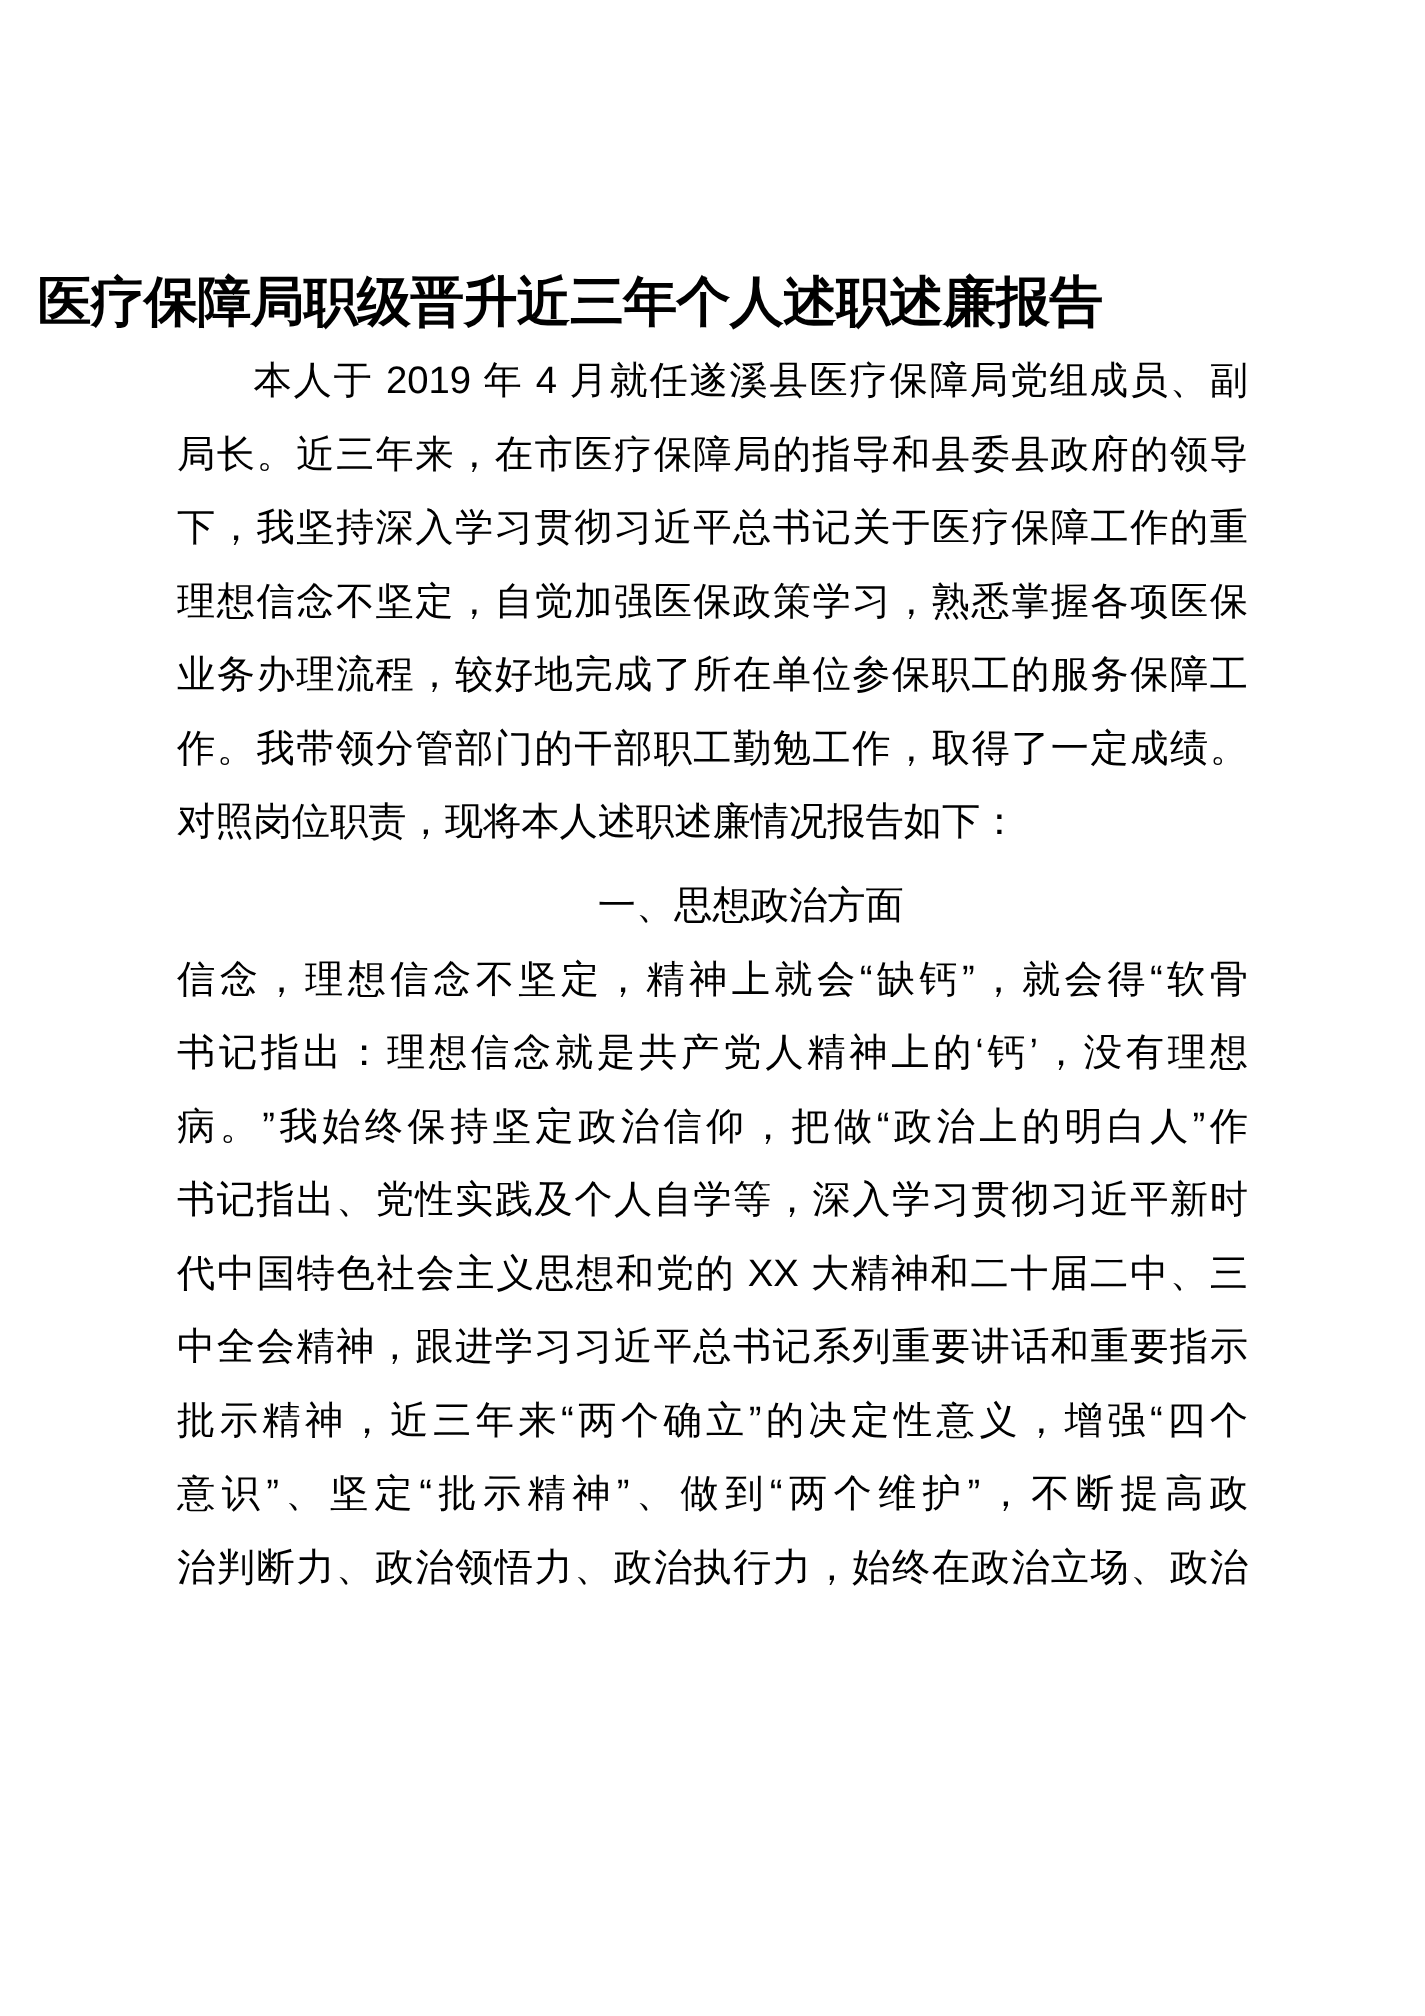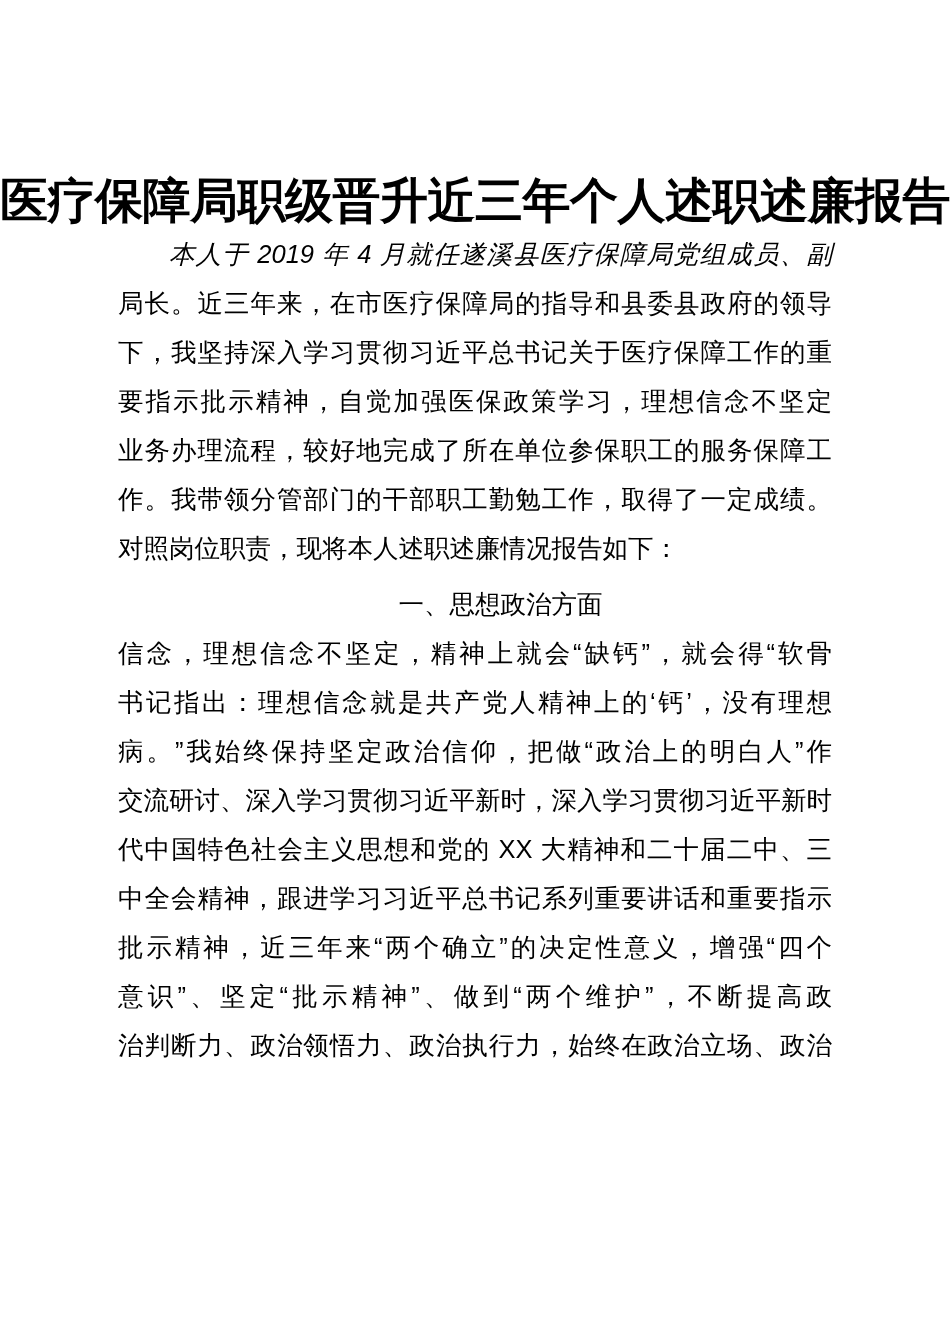--- a/index.html
+++ b/index.html
@@ -18,21 +18,21 @@
       position: relative;
       width: 950px;
       height: 1344px;
       background: #ffffff;
       box-sizing: border-box;
     }
     .doc-title {
       margin: 176px 0 0 0;
       padding: 0;
       width: 760px;
-      font-size: 48px;
+      font-size: 36px;
       font-weight: 700;
       line-height: 50px;
       text-align: center;
       letter-spacing: -0.5px;
       white-space: nowrap;
     }
     .para {
       margin: 0 118px;
       width: 714px;
       font-size: 25.5px;
@@ -43,21 +43,20 @@
     .line {
       text-align: justify;
       text-align-last: justify;
       text-justify: inter-character;
     }
     .line.flush-left {
       text-align-last: left;
     }
     .line.indent {
       text-indent: 2em;
-      font-style: italic;
     }
     .section-heading {
       margin: 7px 118px 0 118px;
       width: 714px;
       font-size: 25.5px;
       font-weight: 400;
       line-height: 49px;
       text-indent: 2em;
       text-align: center;
     }
@@ -66,33 +65,33 @@
 <body>
 
 <div class="page">
 
   <h1 class="doc-title">医疗保障局职级晋升近三年个人述职述廉报告</h1>
 
   <div class="para para-intro">
     <div class="line indent">本人于 2019 年 4 月就任遂溪县医疗保障局党组成员、副</div>
     <div class="line">局长。近三年来，在市医疗保障局的指导和县委县政府的领导</div>
     <div class="line">下，我坚持深入学习贯彻习近平总书记关于医疗保障工作的重</div>
-    <div class="line">要指示批示精神，自觉加强医保政策学习，理想信念不坚定</div>
+    <div class="line">理想信念不坚定，自觉加强医保政策学习，熟悉掌握各项医保</div>
     <div class="line">业务办理流程，较好地完成了所在单位参保职工的服务保障工</div>
     <div class="line">作。我带领分管部门的干部职工勤勉工作，取得了一定成绩。</div>
     <div class="line flush-left">对照岗位职责，现将本人述职述廉情况报告如下：</div>
   </div>
 
   <h2 class="section-heading">一、思想政治方面</h2>
 
   <div class="para para-body">
     <div class="line">信念，理想信念不坚定，精神上就会“缺钙”，就会得“软骨</div>
     <div class="line">书记指出：理想信念就是共产党人精神上的‘钙’，没有理想</div>
     <div class="line">病。”我始终保持坚定政治信仰，把做“政治上的明白人”作</div>
-    <div class="line">交流研讨、深入学习贯彻习近平新时，深入学习贯彻习近平新时</div>
+    <div class="line">书记指出、党性实践及个人自学等，深入学习贯彻习近平新时</div>
     <div class="line">代中国特色社会主义思想和党的 XX 大精神和二十届二中、三</div>
     <div class="line">中全会精神，跟进学习习近平总书记系列重要讲话和重要指示</div>
     <div class="line">批示精神，近三年来“两个确立”的决定性意义，增强“四个</div>
     <div class="line">意识”、坚定“批示精神”、做到“两个维护”，不断提高政</div>
     <div class="line">治判断力、政治领悟力、政治执行力，始终在政治立场、政治</div>
   </div>
 
 </div>
 
 </body></html>

